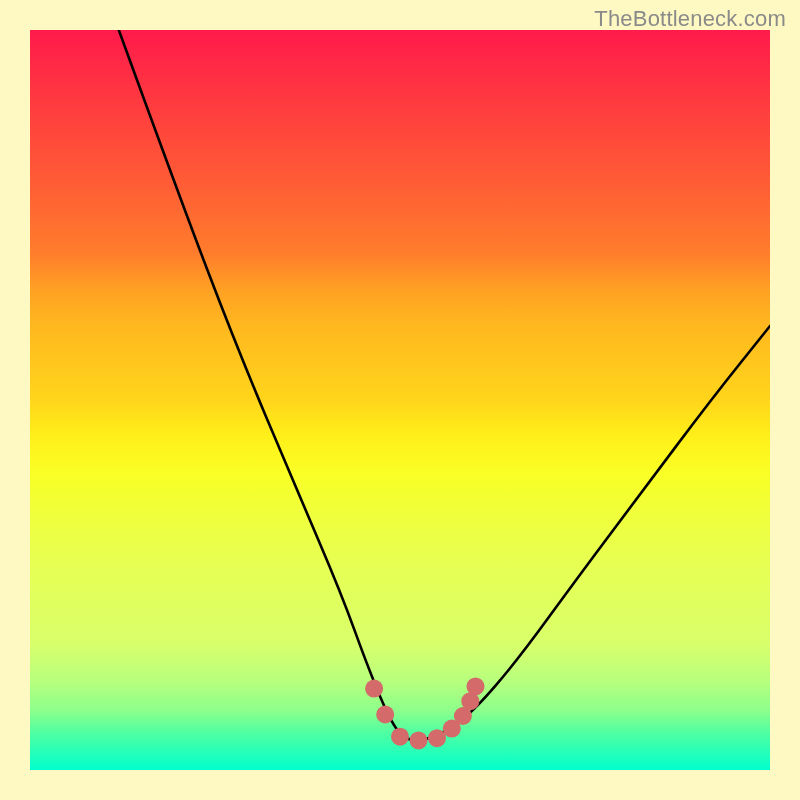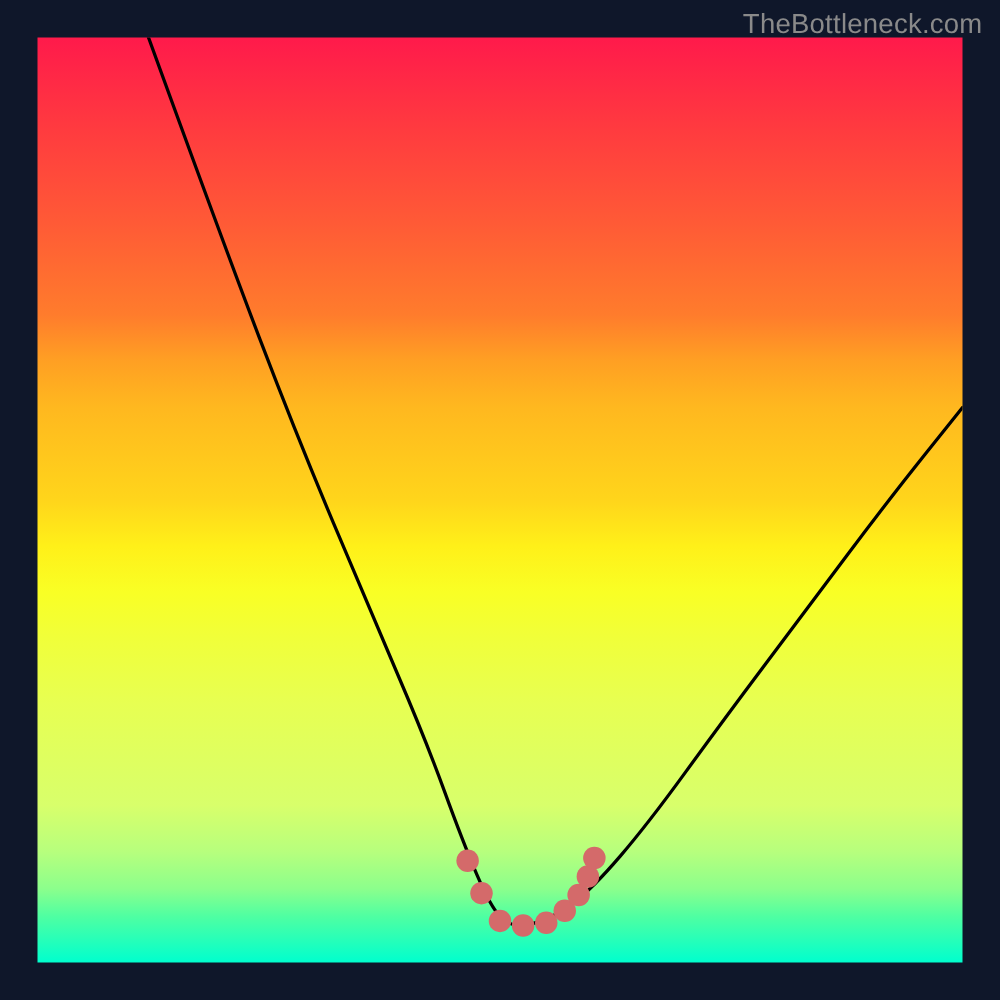--- a/index.html
+++ b/index.html
@@ -9,21 +9,21 @@
     height: 800px;
     background: #000000;
     overflow: hidden;
   }
   .frame {
     position: absolute;
     top: 0;
     left: 0;
     width: 800px;
     height: 800px;
-    background: #0f172a;
+    background: #fef9c3;
   }
   .plot-area {
     position: absolute;
     top: 30px;
     left: 30px;
     width: 740px;
     height: 740px;
     background: linear-gradient(
       to bottom,
       #ff1a4b 0%,

